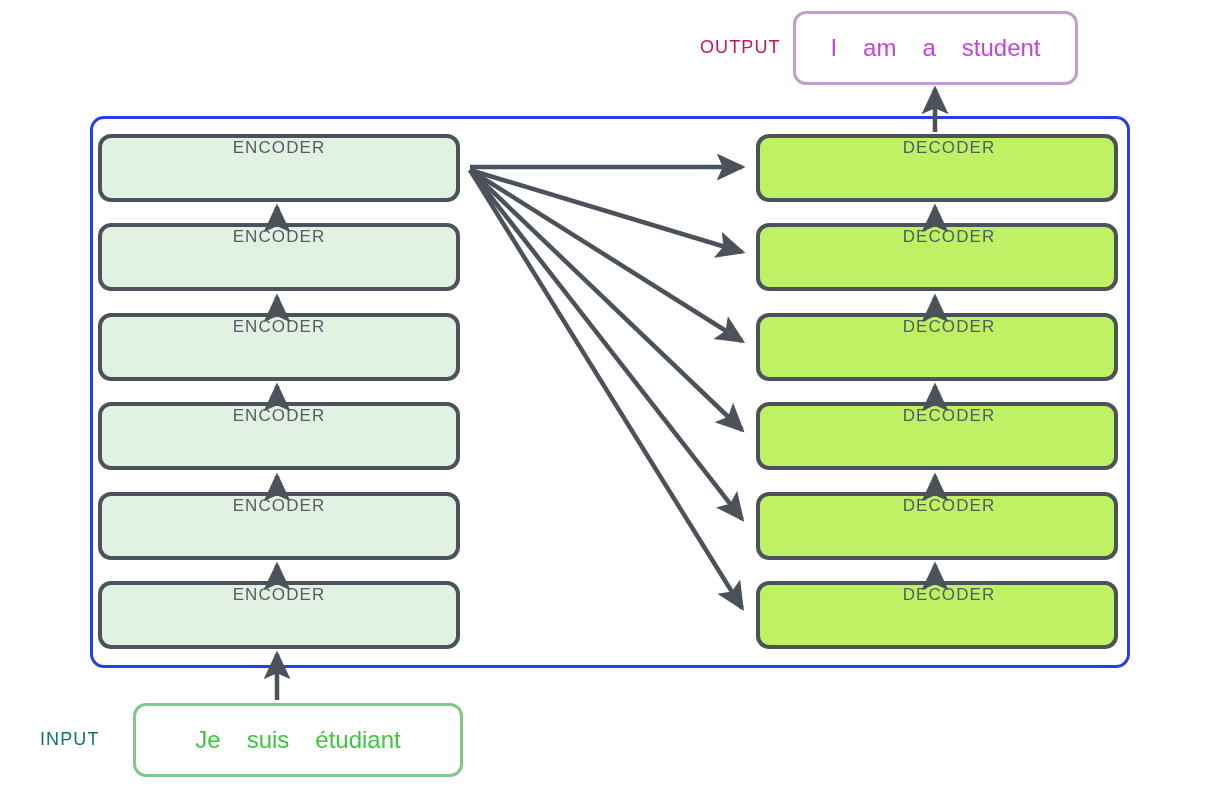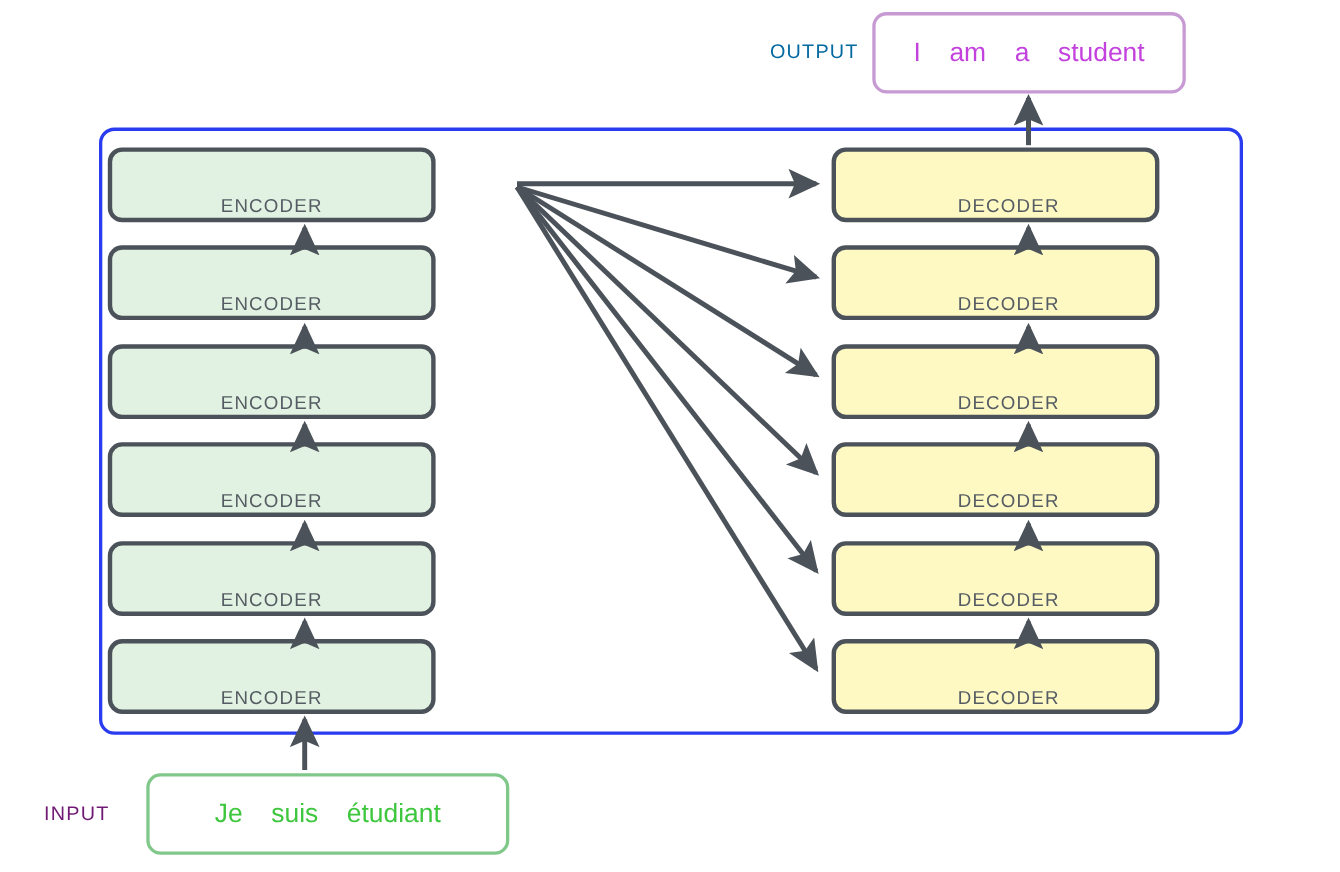--- a/index.html
+++ b/index.html
@@ -38,38 +38,38 @@
     border: 3px solid #2a3cf0;
     border-radius: 14px;
     box-sizing: border-box;
     background: transparent;
     z-index: 1;
   }
 
   
   .block {
     position: absolute;
-    width: 298px;
+    width: 362px;
     height: 68px;
     border: 4px solid #4b5259;
     border-radius: 13px;
     box-sizing: border-box;
     display: flex;
-    align-items: flex-end;
+    align-items: flex-start;
     justify-content: center;
     z-index: 3;
   }
   .block .block-label {
     font-size: 17px;
     letter-spacing: 1.1px;
     color: #555c63;
     font-family: "Liberation Sans", sans-serif;
   }
   .encoder { background: #e2f2e2; left: 98px; }
-  .decoder { background: #fef9c3; left: 756px; padding-left: 24px; }
+  .decoder { background: #bef264; left: 756px; padding-left: 24px; }
 
   
   .io-box {
     position: absolute;
     box-sizing: border-box;
     border-radius: 13px;
     background: #ffffff;
     display: flex;
     align-items: center;
     justify-content: center;
@@ -103,22 +103,22 @@
   }
   #output-box .tokens span { color: #c342dd; }
 
   .io-label {
     position: absolute;
     font-size: 18px;
     letter-spacing: 1.1px;
     font-family: "Liberation Sans", sans-serif;
     z-index: 4;
   }
-  #input-label  { left: 40px;  top: 729px; color: #701a75; }
-  #output-label { left: 700px; top: 37px;  color: #0369a1; }
+  #input-label  { left: 40px;  top: 729px; color: #0f766e; }
+  #output-label { left: 700px; top: 37px;  color: #be185d; }
 </style>
 </head>
 <body>
 
 <div id="stage">
 
   <div class="blue-container"></div>
 
   <div class="block encoder" style="top:134px">
     <span class="block-label">ENCODER</span>

